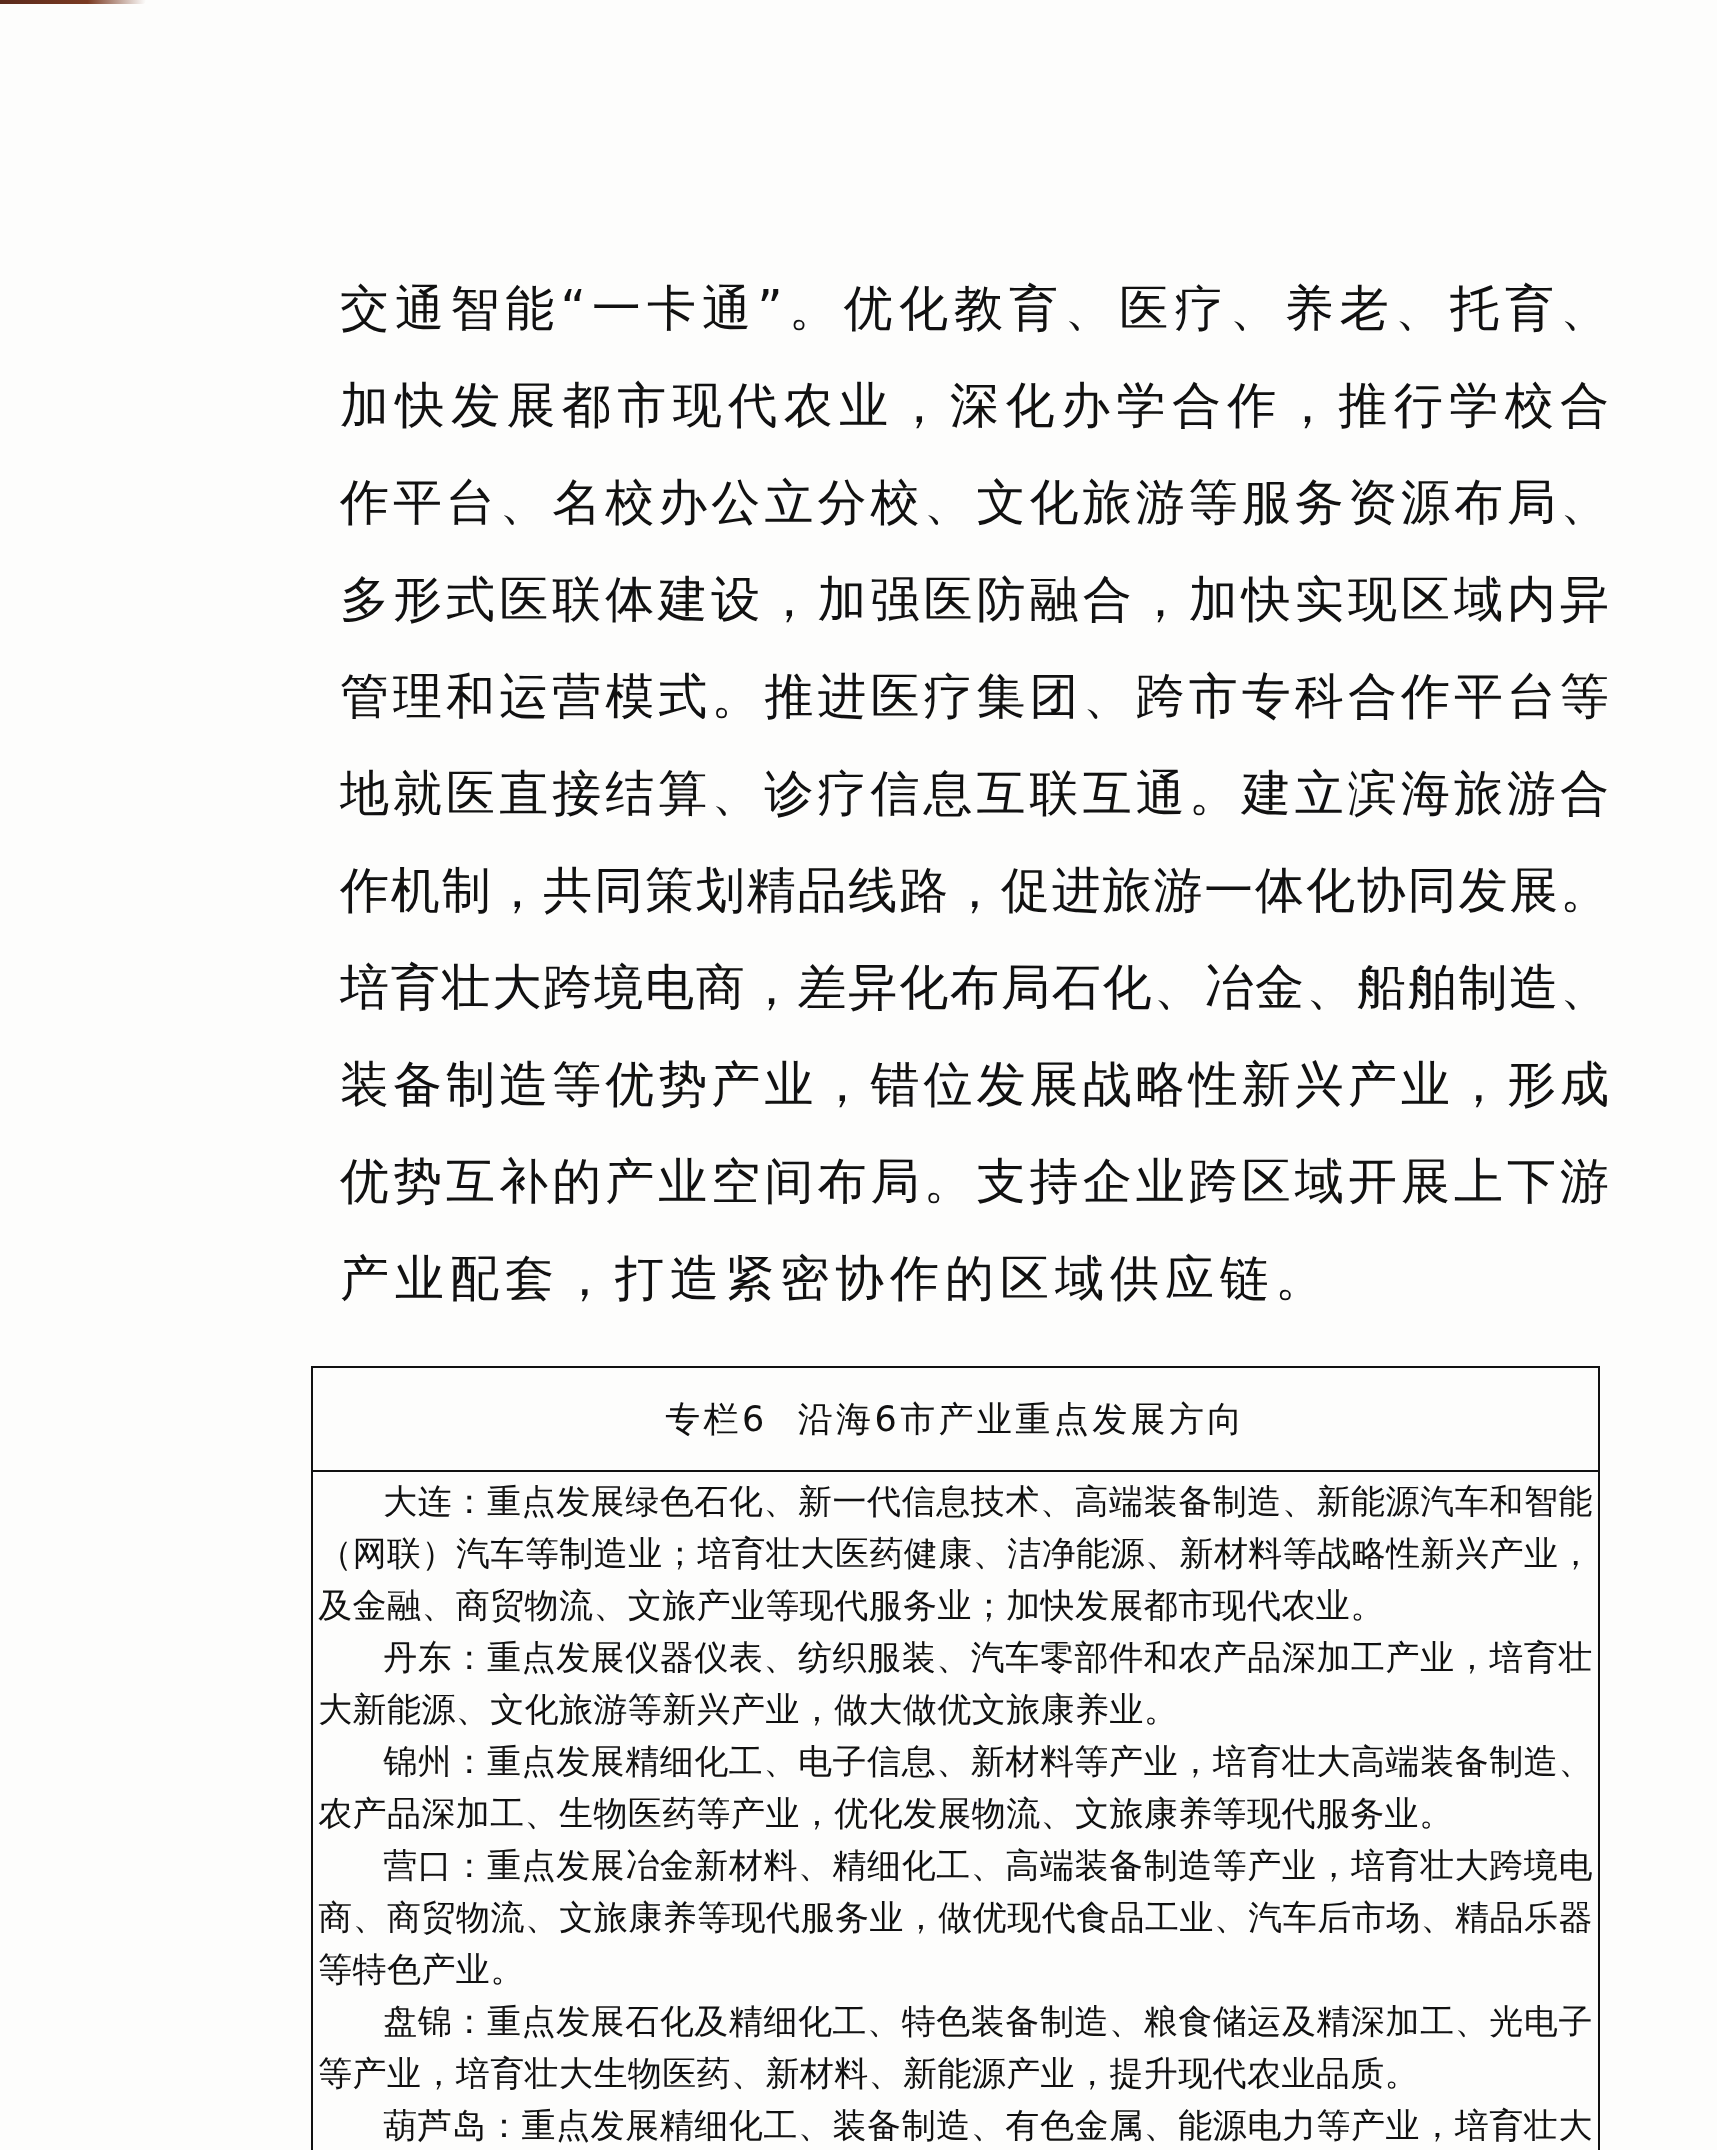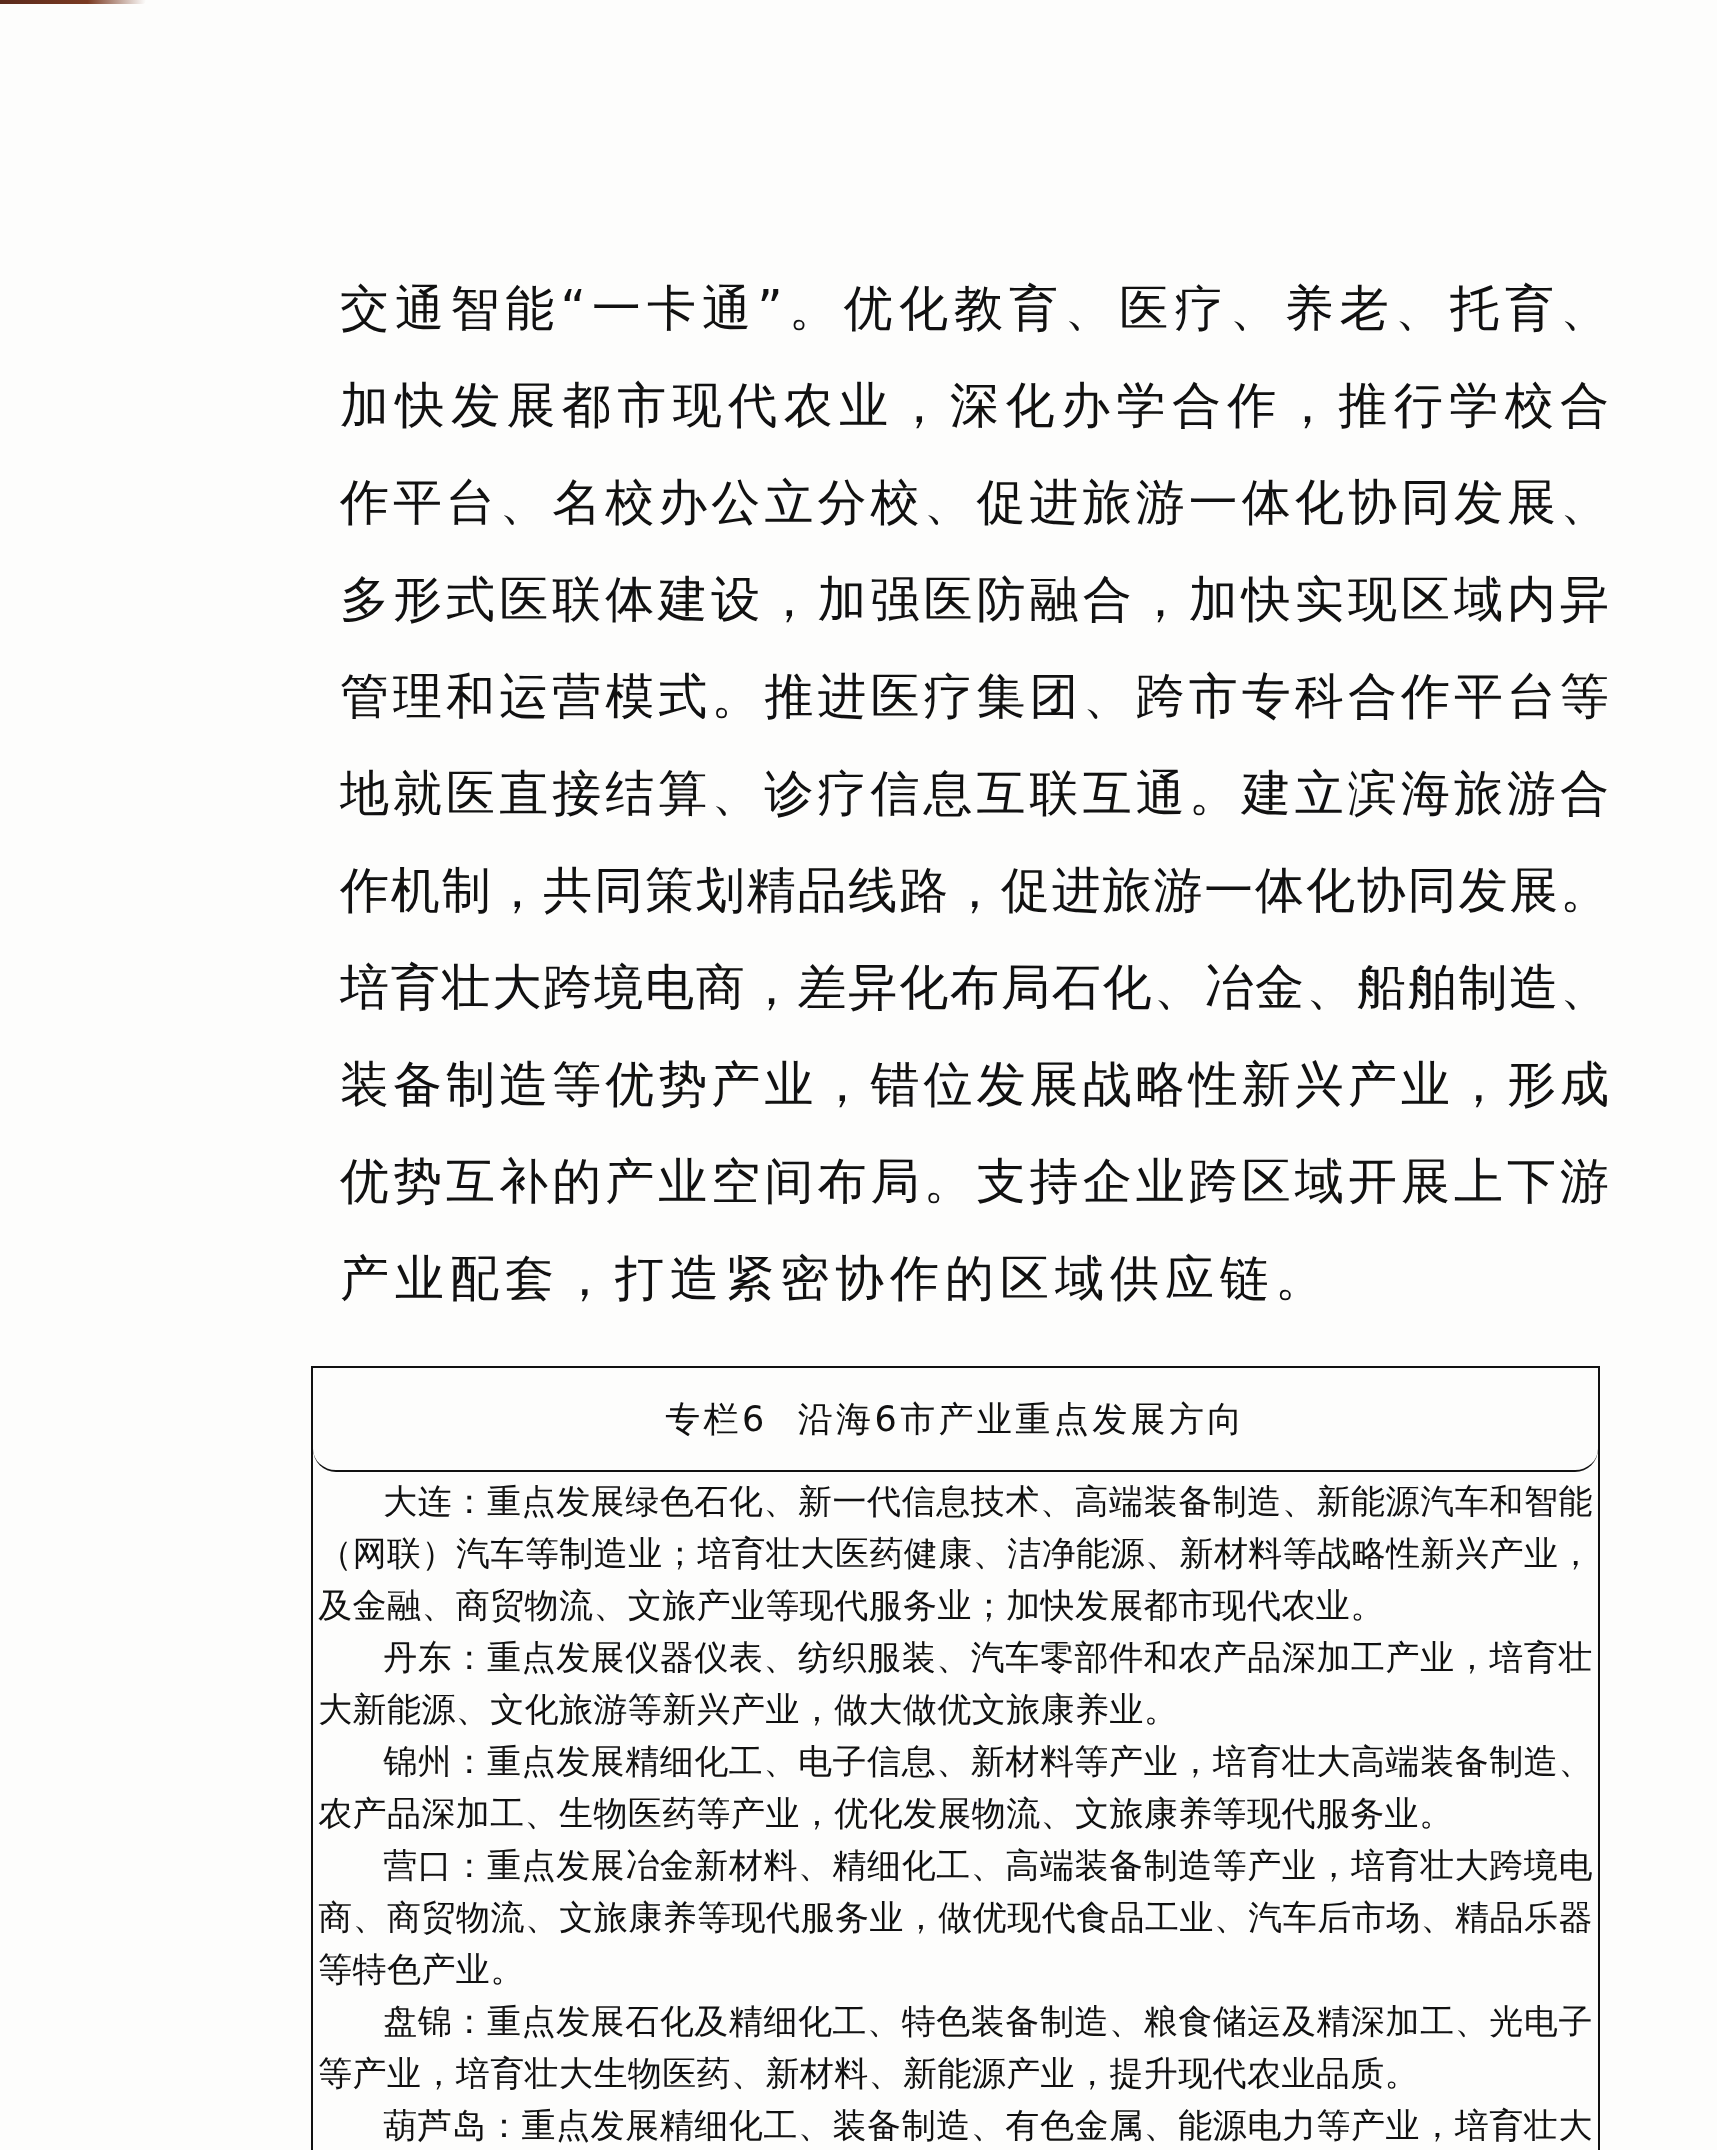--- a/index.html
+++ b/index.html
@@ -56,21 +56,20 @@
       box-sizing: border-box;
     }
     .column-header {
       height: 102px;
       border-bottom: 2.6px solid #111111;
       display: flex;
       align-items: center;
       justify-content: center;
       font-size: 35px;
       letter-spacing: 3.4px;
-      border-radius: 23px;
     }
     .column-header .gap {
       display: inline-block;
       width: 30px;
     }
     .entries {
       padding: 3.4px 5.2px 0 5.2px;
     }
     .entry {
       font-size: 34px;
@@ -82,21 +81,21 @@
     }
   </style>
 </head>
 <body>
 
 <div class="scan-edge-top"></div>
 
 <div class="body-text">
   <span class="body-line">交通智能“一卡通”。优化教育、医疗、养老、托育、</span>
   <span class="body-line">加快发展都市现代农业，深化办学合作，推行学校合</span>
-  <span class="body-line">作平台、名校办公立分校、促进旅游一体化协同发展、</span>
+  <span class="body-line">作平台、名校办公立分校、文化旅游等服务资源布局、</span>
   <span class="body-line">多形式医联体建设，加强医防融合，加快实现区域内异</span>
   <span class="body-line">管理和运营模式。推进医疗集团、跨市专科合作平台等</span>
   <span class="body-line">地就医直接结算、诊疗信息互联互通。建立滨海旅游合</span>
   <span class="body-line">作机制，共同策划精品线路，促进旅游一体化协同发展。</span>
   <span class="body-line">培育壮大跨境电商，差异化布局石化、冶金、船舶制造、</span>
   <span class="body-line">装备制造等优势产业，错位发展战略性新兴产业，形成</span>
   <span class="body-line">优势互补的产业空间布局。支持企业跨区域开展上下游</span>
   <span class="body-line last">产业配套，打造紧密协作的区域供应链。</span>
 </div>
 

